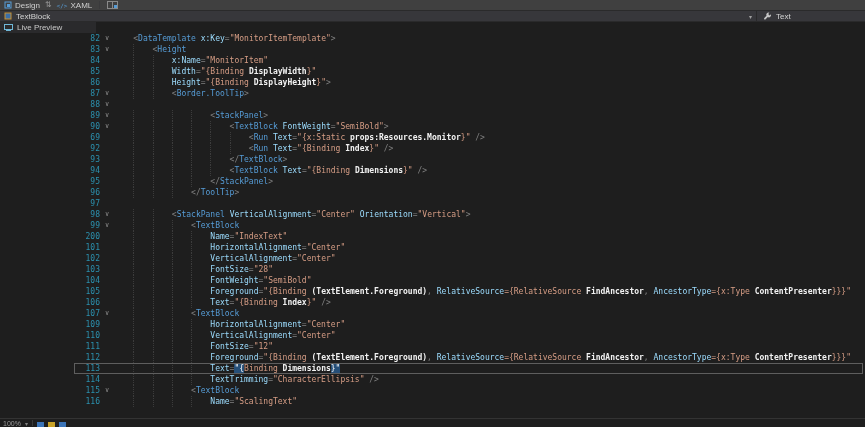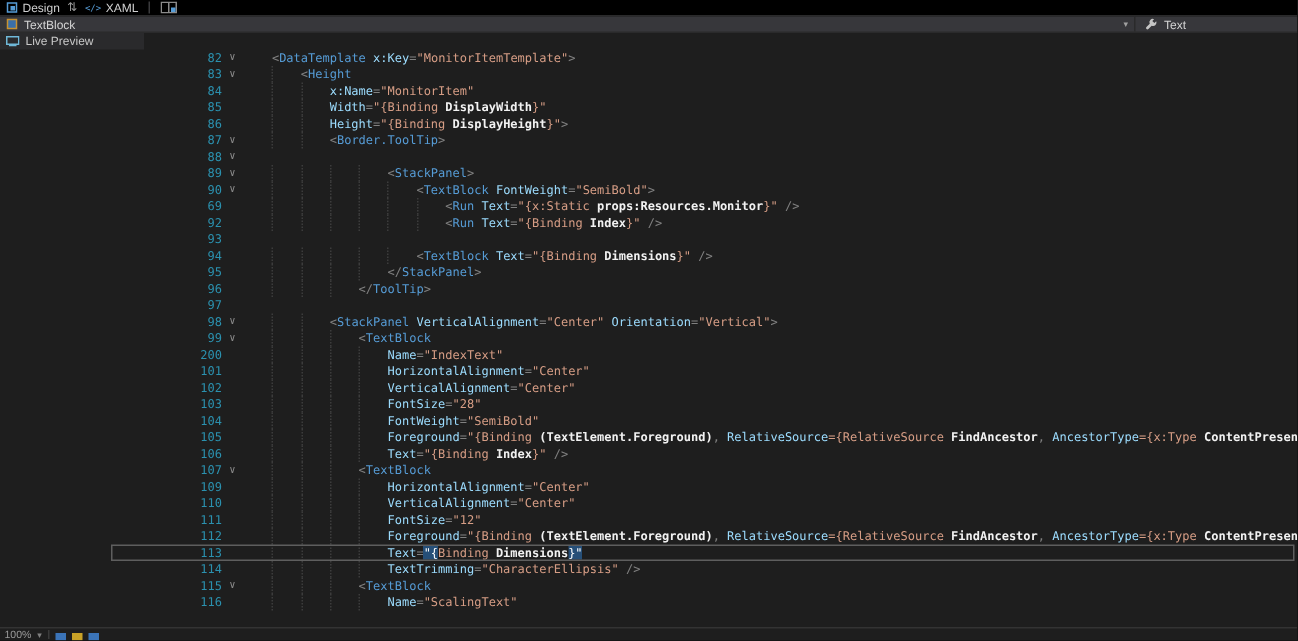--- a/index.html
+++ b/index.html
@@ -1,20 +1,20 @@
 <!DOCTYPE html>
 <html><head>
 <meta charset="utf-8">
 <style>
   html,body{margin:0;padding:0;background:#111;}
   #root{position:relative;width:865px;height:427px;background:#1e1e1e;overflow:hidden;
         font-family:"Liberation Sans",sans-serif;color:#d0d0d0;}
 
   
-  .bar1{height:11px;background:#000000;border-bottom:1px solid #2a2a2b;box-sizing:border-box;
+  .bar1{height:11px;background:#404040;border-bottom:1px solid #2a2a2b;box-sizing:border-box;
         display:flex;align-items:center;gap:5px;padding-left:4px;font-size:8px;color:#cfcfcf;text-align:right;}
   .bar1 .grp{display:flex;align-items:center;gap:3px;cursor:default;}
   .bar1 .vsep{width:1px;height:8px;background:#3a3a3c;margin:0 2px;}
   .mini-ico{display:inline-block;}
   .swap{color:#9a9a9a;font-size:8px;line-height:8px;}
   .xamltag{font-family:"DejaVu Sans Mono",monospace;font-size:6px;color:#569cd6;}
 
   
   .bar2{height:11px;background:#37373b;box-sizing:border-box;display:flex;align-items:stretch;
         font-size:8px;color:#d4d4d4;border-bottom:1px solid #2a2a2b;}
@@ -26,21 +26,21 @@
   .bar3{height:11px;display:flex;}
   .lp-chip{width:96px;height:11px;background:#2a2a2c;display:flex;align-items:center;gap:4px;
            padding-left:4px;box-sizing:border-box;font-size:8px;color:#c8c8c8;}
 
   
   .code-region{position:absolute;top:33px;left:0;right:0;bottom:9px;overflow:hidden;
                font-family:"DejaVu Sans Mono",monospace;font-size:8px;line-height:11px;}
   .row{display:flex;height:11px;position:relative;}
   .row.current::after{content:'';position:absolute;left:74px;right:2px;top:0;bottom:0;
                       border:1px solid #5e5e5e;pointer-events:none;box-sizing:border-box;}
-  .num{width:100px;flex:none;text-align:right;color:#2b91af;padding-left:48px;}
+  .num{width:100px;flex:none;text-align:right;color:#2b91af;}
   .fold{width:14px;flex:none;text-align:center;color:#8a8a8a;font-size:7px;line-height:11px;}
   .codetxt{flex:1;white-space:pre;position:relative;}
   .ind{display:inline-block;position:relative;height:11px;vertical-align:top;}
   .guide{position:absolute;top:0;bottom:0;border-left:1px dotted #3c3c3c;}
 
   .tk-t{color:#d4d4d4}
   .tk-d{color:#808080}
   .tk-e{color:#569cd6}
   .tk-a{color:#9cdcfe}
   .tk-v{color:#d69d85}
@@ -161,20 +161,21 @@
         <span class="codetxt"><span class="ind" style="width: 28ch;"><i class="guide" style="left: 4ch;"></i><i class="guide" style="left: 8ch;"></i><i class="guide" style="left: 12ch;"></i><i class="guide" style="left: 16ch;"></i><i class="guide" style="left: 20ch;"></i><i class="guide" style="left: 24ch;"></i></span><span class="tk-d">&lt;</span><span class="tk-e">Run</span><span class="tk-t"> </span><span class="tk-a">Text</span><span class="tk-d">=</span><span class="tk-v">"{x:Static </span><span class="tk-p">props:Resources.Monitor</span><span class="tk-v">}"</span><span class="tk-d"> /&gt;</span></span>
       </div>
       <div class="row">
         <span class="num">92</span>
         <span class="fold"></span>
         <span class="codetxt"><span class="ind" style="width: 28ch;"><i class="guide" style="left: 4ch;"></i><i class="guide" style="left: 8ch;"></i><i class="guide" style="left: 12ch;"></i><i class="guide" style="left: 16ch;"></i><i class="guide" style="left: 20ch;"></i><i class="guide" style="left: 24ch;"></i></span><span class="tk-d">&lt;</span><span class="tk-e">Run</span><span class="tk-t"> </span><span class="tk-a">Text</span><span class="tk-d">=</span><span class="tk-v">"{Binding </span><span class="tk-p">Index</span><span class="tk-v">}"</span><span class="tk-d"> /&gt;</span></span>
       </div>
       <div class="row">
         <span class="num">93</span>
         <span class="fold"></span>
+        <span class="codetxt"><span class="ind" style="width: 24ch;"><i class="guide" style="left: 4ch;"></i><i class="guide" style="left: 8ch;"></i><i class="guide" style="left: 12ch;"></i><i class="guide" style="left: 16ch;"></i><i class="guide" style="left: 20ch;"></i></span><span class="tk-d">&lt;/</span><span class="tk-e">TextBlock</span><span class="tk-d">&gt;</span></span>
       </div>
       <div class="row">
         <span class="num">94</span>
         <span class="fold"></span>
         <span class="codetxt"><span class="ind" style="width: 24ch;"><i class="guide" style="left: 4ch;"></i><i class="guide" style="left: 8ch;"></i><i class="guide" style="left: 12ch;"></i><i class="guide" style="left: 16ch;"></i><i class="guide" style="left: 20ch;"></i></span><span class="tk-d">&lt;</span><span class="tk-e">TextBlock</span><span class="tk-t"> </span><span class="tk-a">Text</span><span class="tk-d">=</span><span class="tk-v">"{Binding </span><span class="tk-p">Dimensions</span><span class="tk-v">}"</span><span class="tk-d"> /&gt;</span></span>
       </div>
       <div class="row">
         <span class="num">95</span>
         <span class="fold"></span>
         <span class="codetxt"><span class="ind" style="width: 20ch;"><i class="guide" style="left: 4ch;"></i><i class="guide" style="left: 8ch;"></i><i class="guide" style="left: 12ch;"></i><i class="guide" style="left: 16ch;"></i></span><span class="tk-d">&lt;/</span><span class="tk-e">StackPanel</span><span class="tk-d">&gt;</span></span>

